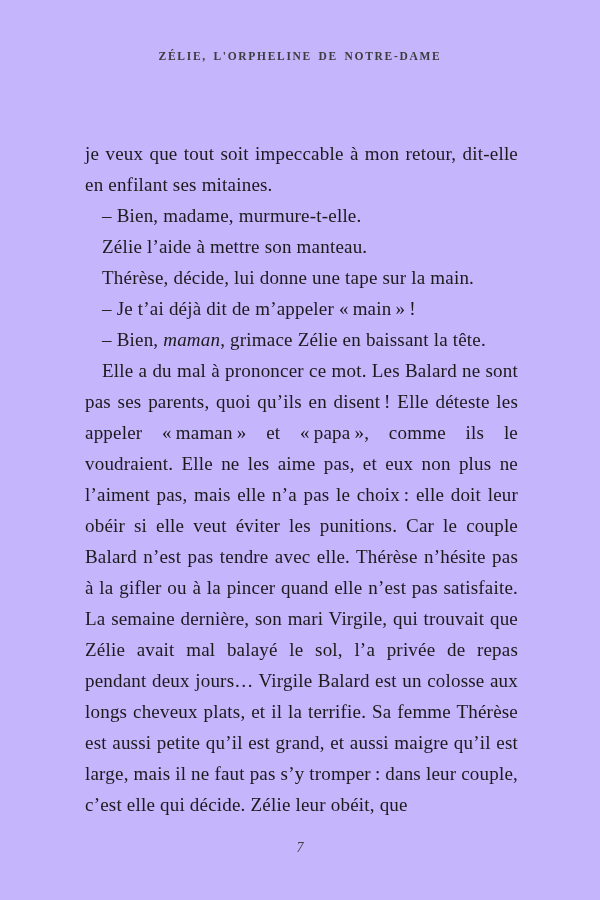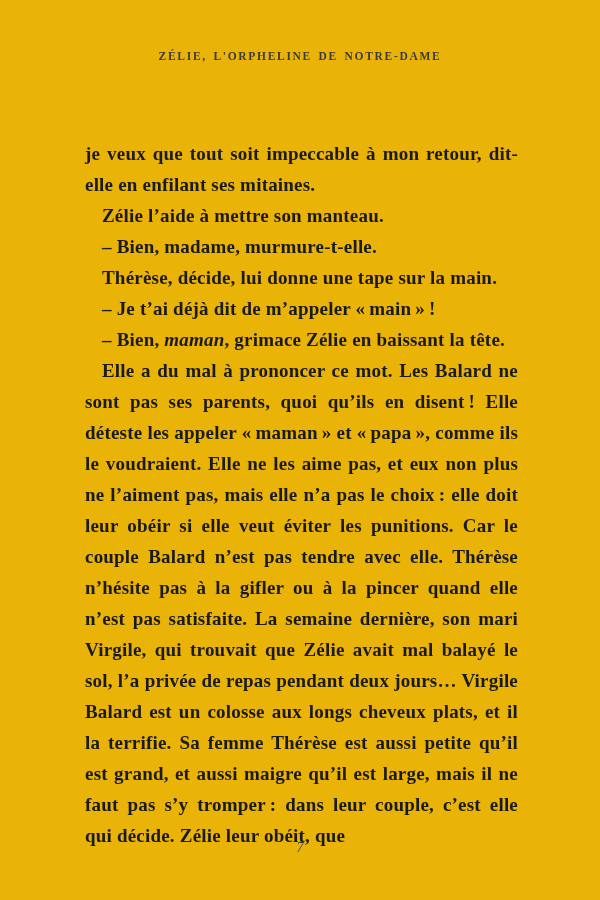--- a/index.html
+++ b/index.html
@@ -4,21 +4,21 @@
 <style>
   html, body {
     margin: 0;
     padding: 0;
     background: #ffffff;
   }
   .page {
     position: relative;
     width: 600px;
     height: 900px;
-    background: #eab308;
+    background: #c4b5fd;
     overflow: hidden;
     font-family: "Liberation Serif", serif;
   }
   .running-head {
     position: absolute;
     top: 50px;
     left: 0;
     right: 0;
     text-align: center;
     font-family: "Liberation Serif", serif;
@@ -31,21 +31,20 @@
   .text-block {
     position: absolute;
     left: 85px;
     top: 138px;
     width: 433px;
     font-size: 19px;
     line-height: 31px;
     color: #1b1b1b;
     text-align: justify;
     letter-spacing: 0.2px;
-    font-weight: bold;
   }
   .text-block p {
     margin: 0;
     padding: 0;
   }
   .text-block p.indent {
     text-indent: 17px;
   }
   .text-block em {
     font-style: italic;
@@ -63,22 +62,22 @@
   }
 </style>
 </head>
 <body>
 
 <div class="page">
   <div class="running-head">ZÉLIE, L'ORPHELINE DE NOTRE-DAME</div>
 
   <div class="text-block">
       <p>je veux que tout soit impeccable à mon retour, dit-elle en enfilant ses mitaines.</p>
+      <p class="indent">– Bien, madame, murmure-t-elle.</p>
       <p class="indent">Zélie l’aide à mettre son manteau.</p>
-      <p class="indent">– Bien, madame, murmure-t-elle.</p>
       <p class="indent">Thérèse, décide, lui donne une tape sur la main.</p>
       <p class="indent">– Je t’ai déjà dit de m’appeler « main » !</p>
       <p class="indent">– Bien, <em>maman</em>, grimace Zélie en baissant la tête.</p>
       <p class="indent">Elle a du mal à prononcer ce mot. Les Balard ne sont pas ses parents, quoi qu’ils en disent ! Elle déteste les appeler « maman » et « papa », comme ils le voudraient. Elle ne les aime pas, et eux non plus ne l’aiment pas, mais elle n’a pas le choix : elle doit leur obéir si elle veut éviter les punitions. Car le couple Balard n’est pas tendre avec elle. Thérèse n’hésite pas à la gifler ou à la pincer quand elle n’est pas satisfaite. La semaine dernière, son mari Virgile, qui trouvait que Zélie avait mal balayé le sol, l’a privée de repas pendant deux jours… Virgile Balard est un colosse aux longs cheveux plats, et il la terrifie. Sa femme Thérèse est aussi petite qu’il est grand, et aussi maigre qu’il est large, mais il ne faut pas s’y tromper : dans leur couple, c’est elle qui décide. Zélie leur obéit, que</p>
     </div>
 
   <div class="folio">7</div>
 </div>
 
 </body></html>

